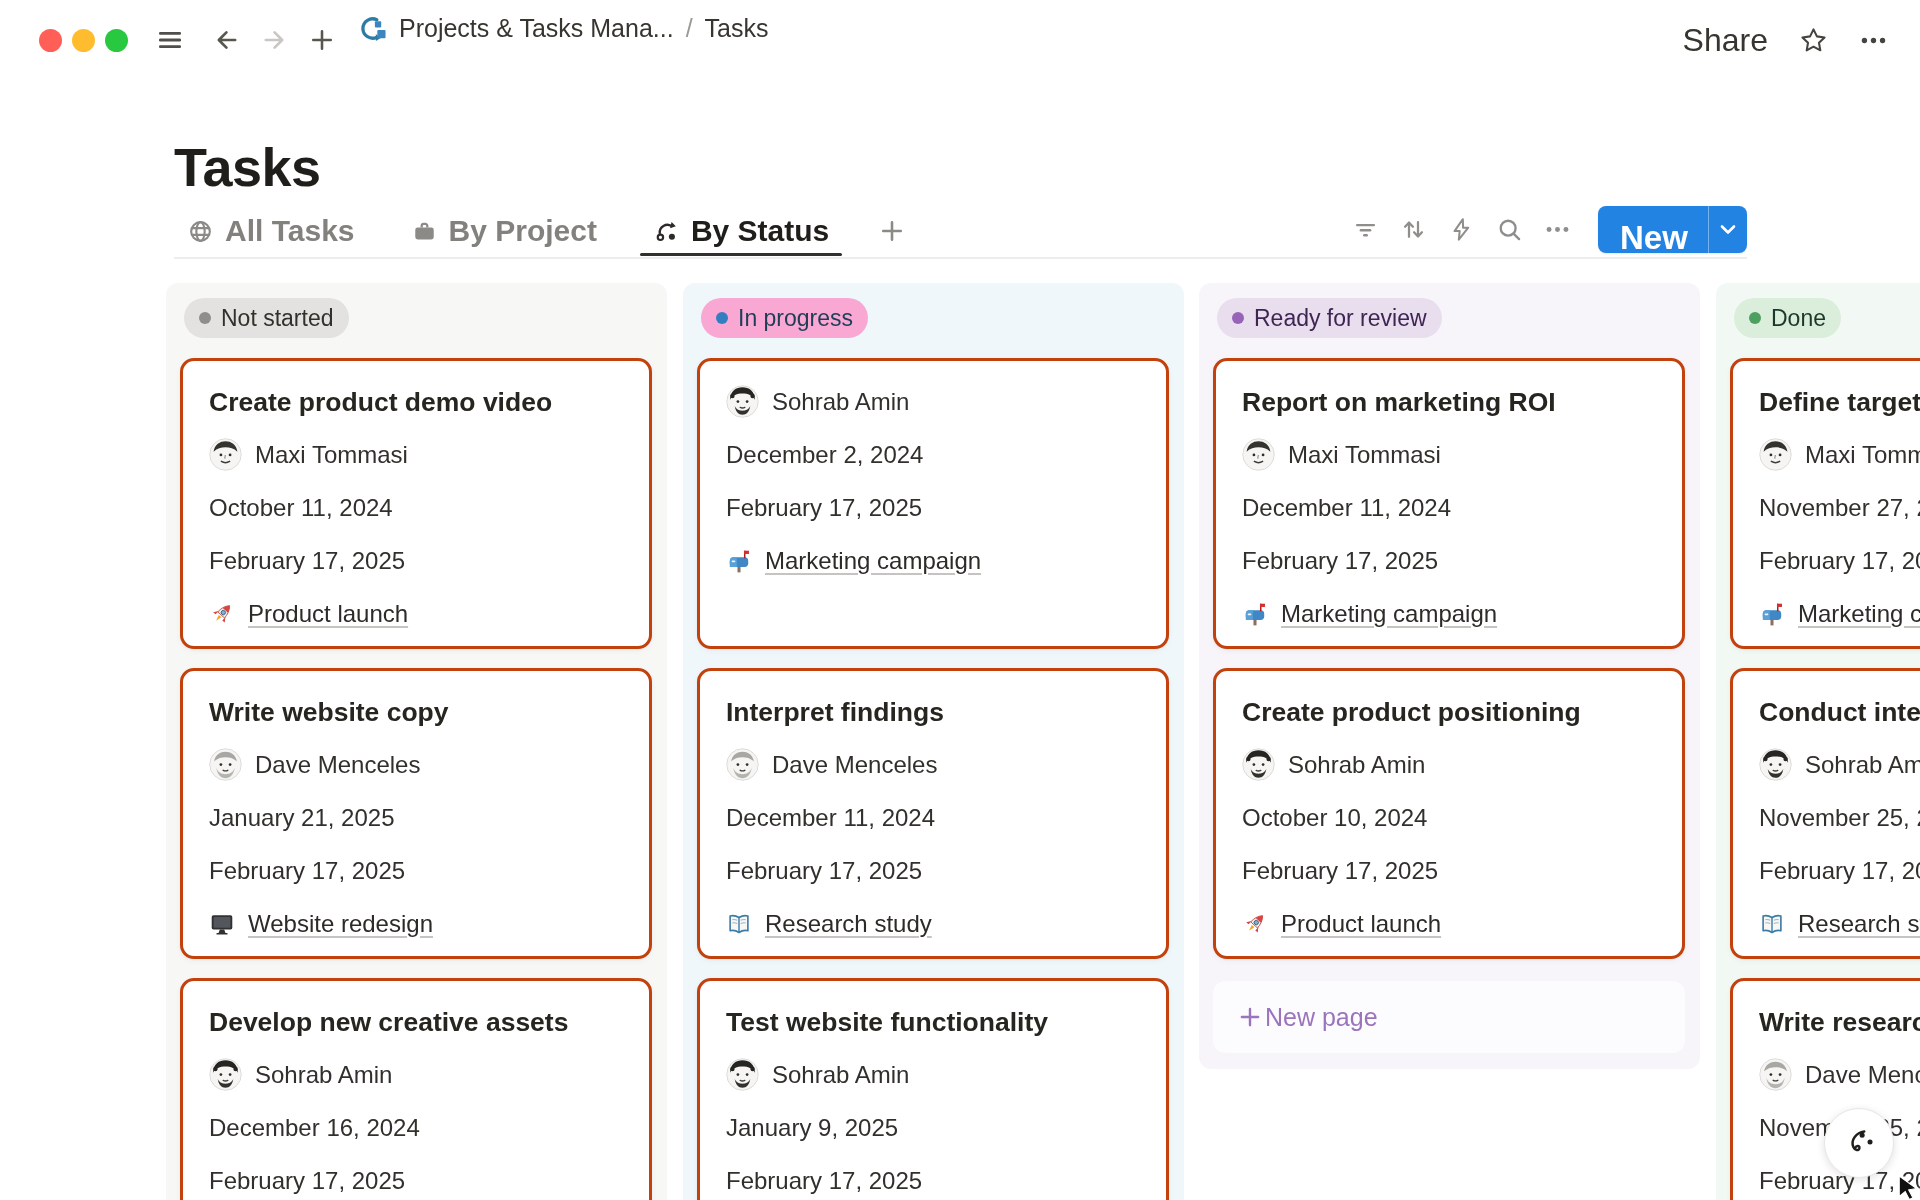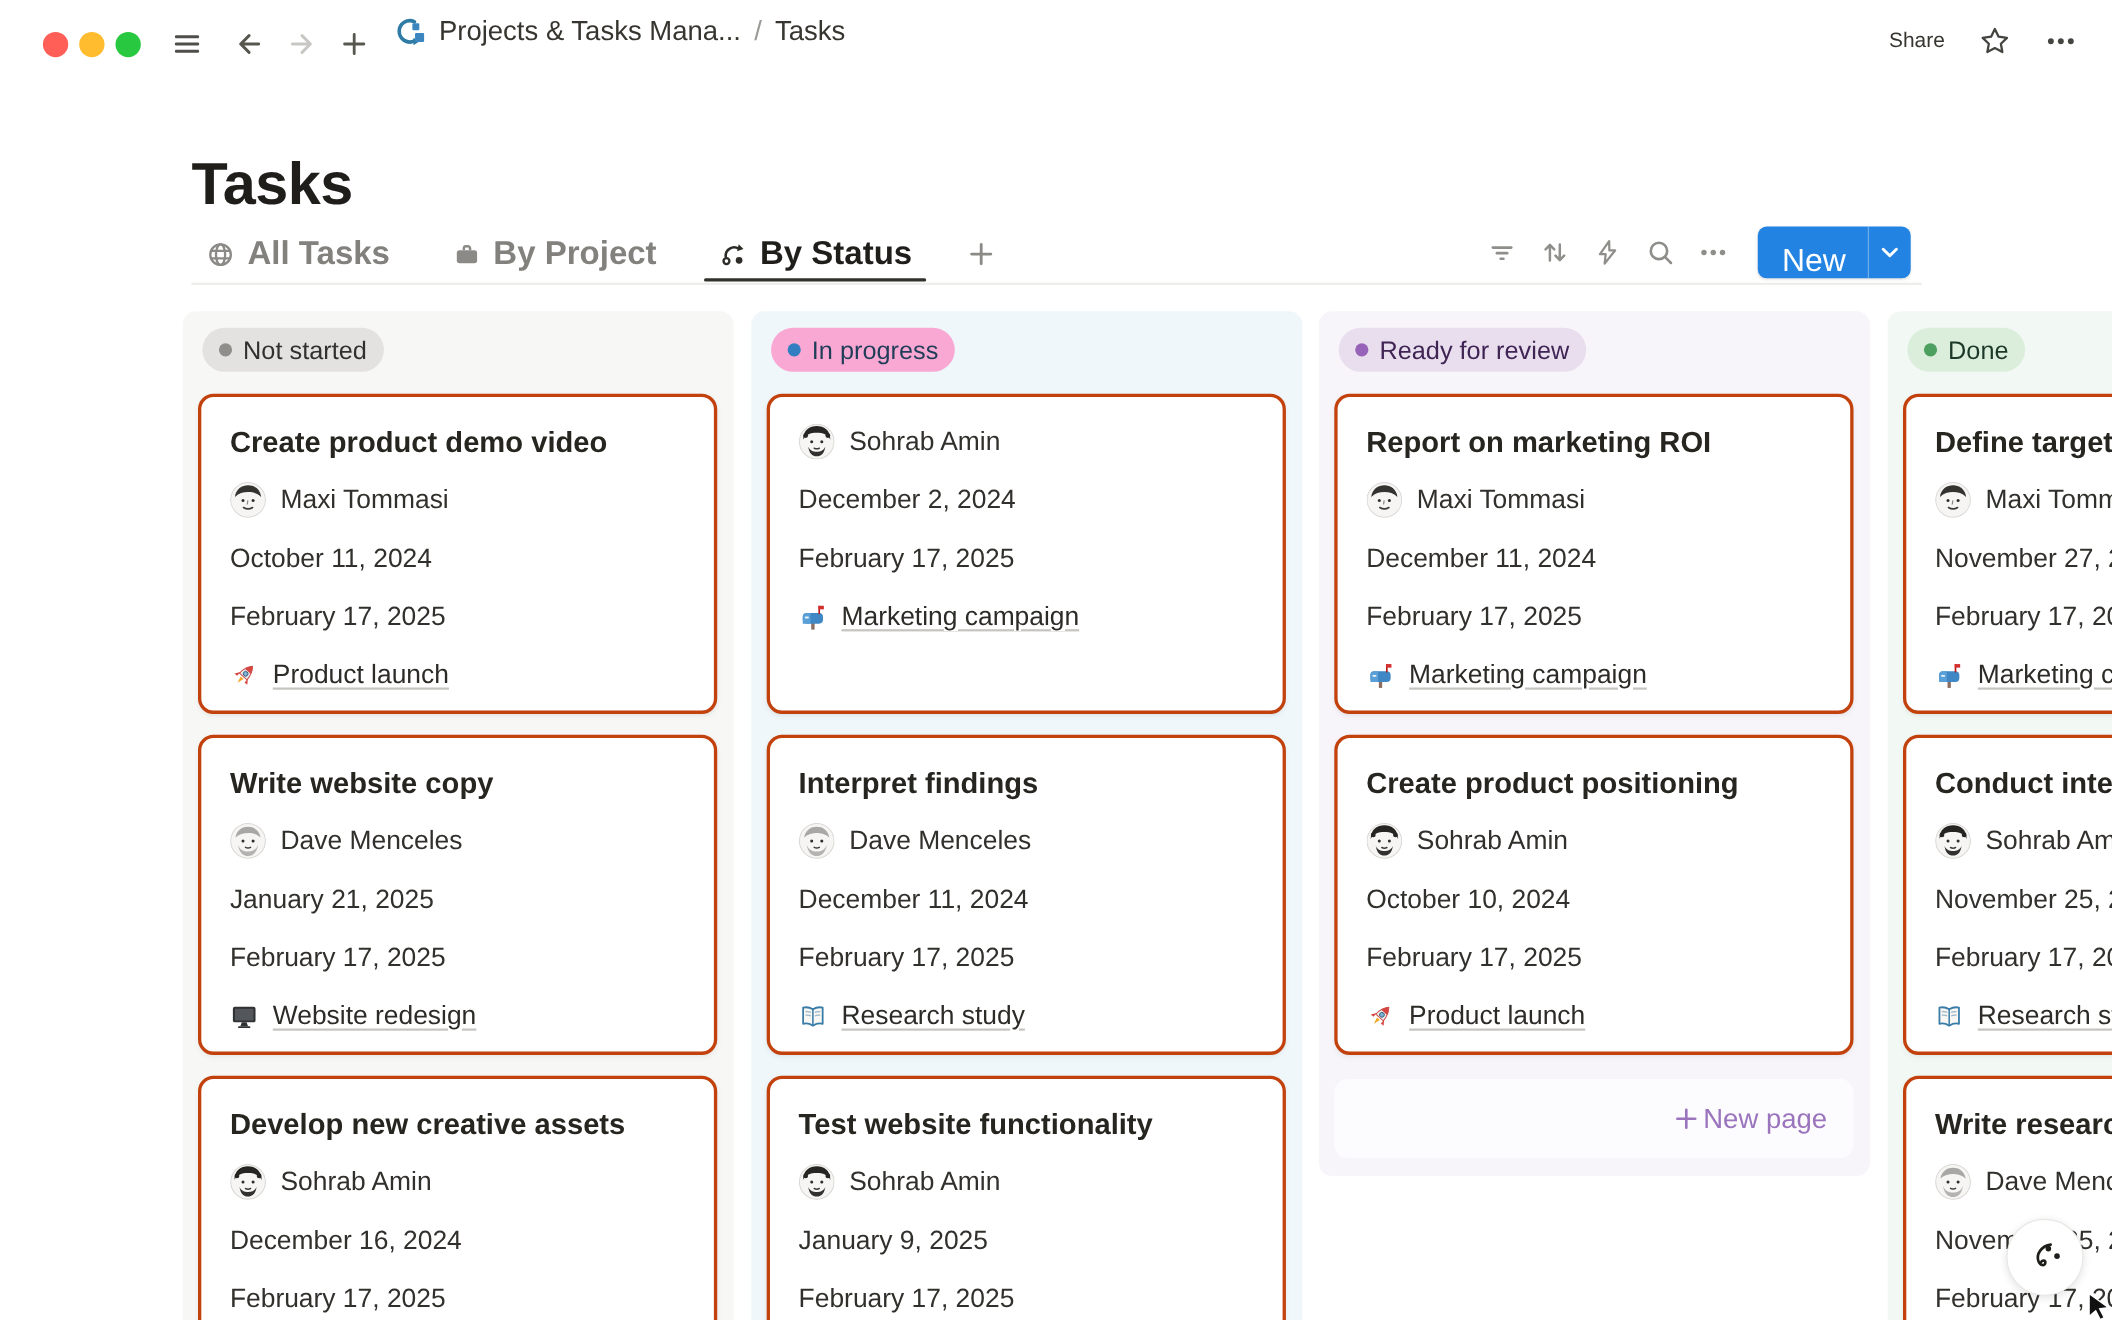--- a/index.html
+++ b/index.html
@@ -11,35 +11,35 @@
   .tl{position:absolute;top:29px;width:23px;height:23px;border-radius:50%;}
   .tl.red{left:39px;background:#ff5f57}
   .tl.yellow{left:72px;background:#febc2e}
   .tl.green{left:105px;background:#28c840}
   .tb-ic{position:absolute;top:26px;width:28px;height:28px;color:#57564f;cursor:pointer}
   .tb-ic.dis{color:#c8c7c4}
   .crumbs{position:absolute;left:356px;top:13px;display:flex;align-items:center;gap:12px;font-size:25px;color:#37352f;}
   .crumb{cursor:pointer;white-space:nowrap}
   .crumb-sep{color:#9b9a97}
   .tb-right{position:absolute;right:32px;top:22px;display:flex;align-items:center;gap:30px;}
-  .share{font-size:19px;color:#37352f;cursor:pointer}
+  .share{font-size:32px;color:#37352f;cursor:pointer}
   
   .page-title{position:absolute;left:174px;top:100px;font-size:54px;line-height:62px;font-weight:700;color:#1f1e1b;letter-spacing:-0.5px;}
   .vtabs{position:absolute;left:174px;top:205px;height:52px;display:flex;align-items:center;gap:30px;}
   .vtab{position:relative;display:flex;align-items:center;gap:11px;height:100%;padding:0 13px;font-size:30px;color:#82817d;font-weight:600;cursor:pointer;white-space:nowrap;}
   .vtab .ti{width:27px;height:27px;color:#8b8a87}
   .vtab.active{color:#1f1e1b;}
   .vtab.active .ti{color:#2c2b28}
   .vtab.active::after{content:"";position:absolute;left:0;right:0;bottom:1px;height:3.5px;background:#32302c;border-radius:2px;}
   .vtab-plus{width:28px;height:28px;color:#8b8a87;margin-left:6px;cursor:pointer}
   .toolbar-line{position:absolute;left:174px;top:257px;width:1573px;height:1.5px;background:#ededeb;}
   .view-controls{position:absolute;left:1352px;top:203px;height:52px;display:flex;align-items:center;gap:21px;}
   .vc-ic{width:27px;height:27px;color:#8f8e8b;cursor:pointer}
   .new-btn{display:flex;align-items:center;height:47px;border-radius:8px;background:#2383e2;color:#fff;cursor:pointer;margin-left:6px;box-shadow:0 1px 2px rgba(15,15,15,.1);}
-  .new-label{padding:16px 20px 0 22px;font-size:29px;font-weight:400;line-height:47px;}
+  .new-label{padding:16px 20px 0 22px;font-size:33px;font-weight:700;line-height:47px;}
   .new-sep{width:1px;height:47px;background:rgba(255,255,255,.38);}
   .new-chev{width:38px;height:47px;display:flex;align-items:center;justify-content:center;}
   
   .col{position:absolute;top:283px;width:501px;border-radius:12px;}
   .col-gray{background:#f7f7f5;height:937px}
   .col-blue{background:#eff7fb;height:937px}
   .col-purple{background:#f8f5fa;height:786px}
   .col-green{background:#f2f9f4;height:937px}
   .pill{position:absolute;left:18px;top:15px;display:inline-flex;align-items:center;gap:10px;height:40px;padding:0 15px;border-radius:20px;font-size:23px;font-weight:500;cursor:pointer;white-space:nowrap;}
   .pill .dot{width:12px;height:12px;border-radius:50%;}
@@ -55,21 +55,21 @@
         box-shadow:0 1px 2px rgba(15,15,15,.03),0 2px 6px rgba(15,15,15,.04);
         padding:24px 26px;box-sizing:border-box;cursor:pointer;overflow:hidden;}
   .card.p1{top:75px}.card.p2{top:385px}.card.p3{top:695px}
   .card-title{margin:0 0 19px 0;font-size:26.5px;line-height:34px;font-weight:700;color:#26251f;white-space:nowrap;}
   .row{display:flex;align-items:center;gap:13px;height:33px;margin-top:20px;font-size:24px;color:#32302c;white-space:nowrap;}
   .row.person{margin-top:0}
   .avatar{width:33px;height:33px;border-radius:50%;overflow:hidden;flex:0 0 auto;}
   .pico{width:26px;height:26px;flex:0 0 auto}
   .plink{text-decoration:underline;text-decoration-color:#c6c4c0;text-underline-offset:4px;text-decoration-thickness:1.5px;color:#2d2b27;font-weight:500;}
   .new-page{position:absolute;left:14px;top:698px;width:472px;height:72px;border-radius:12px;background:rgba(255,255,255,.55);
-            display:flex;align-items:center;gap:2px;padding:0 24px;box-sizing:border-box;color:#9a74bd;font-size:25px;cursor:pointer;justify-content:flex-end;}
+            display:flex;align-items:center;gap:2px;padding:0 24px;box-sizing:border-box;color:#9a74bd;font-size:25px;cursor:pointer;}
   .new-page .npi{width:26px;height:26px;color:#9a74bd}
   
   .fab{position:absolute;left:1824px;top:1108px;width:68px;height:68px;border-radius:50%;background:#fff;border:1px solid #e8e7e4;
        box-shadow:0 2px 8px rgba(15,15,15,.12);display:flex;align-items:center;justify-content:center;cursor:pointer;}
   .cursor{position:absolute;left:1896px;top:1174px;width:26px;height:26px;pointer-events:none;}
 </style>
 </head>
 <body>
 
 <svg width="0" height="0" style="position:absolute">

